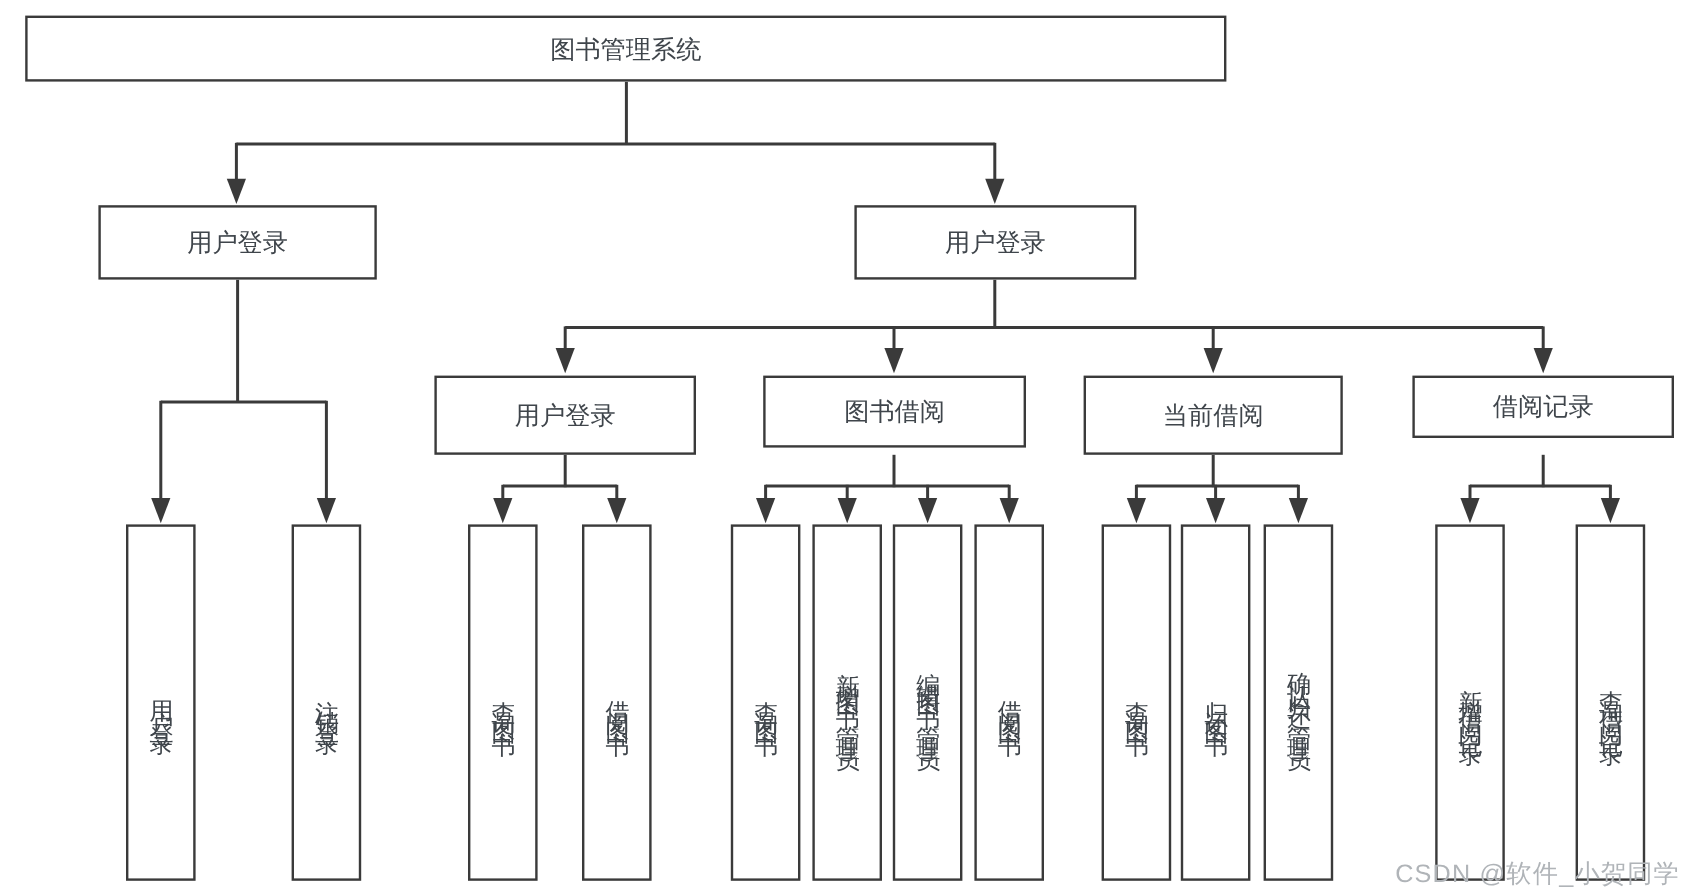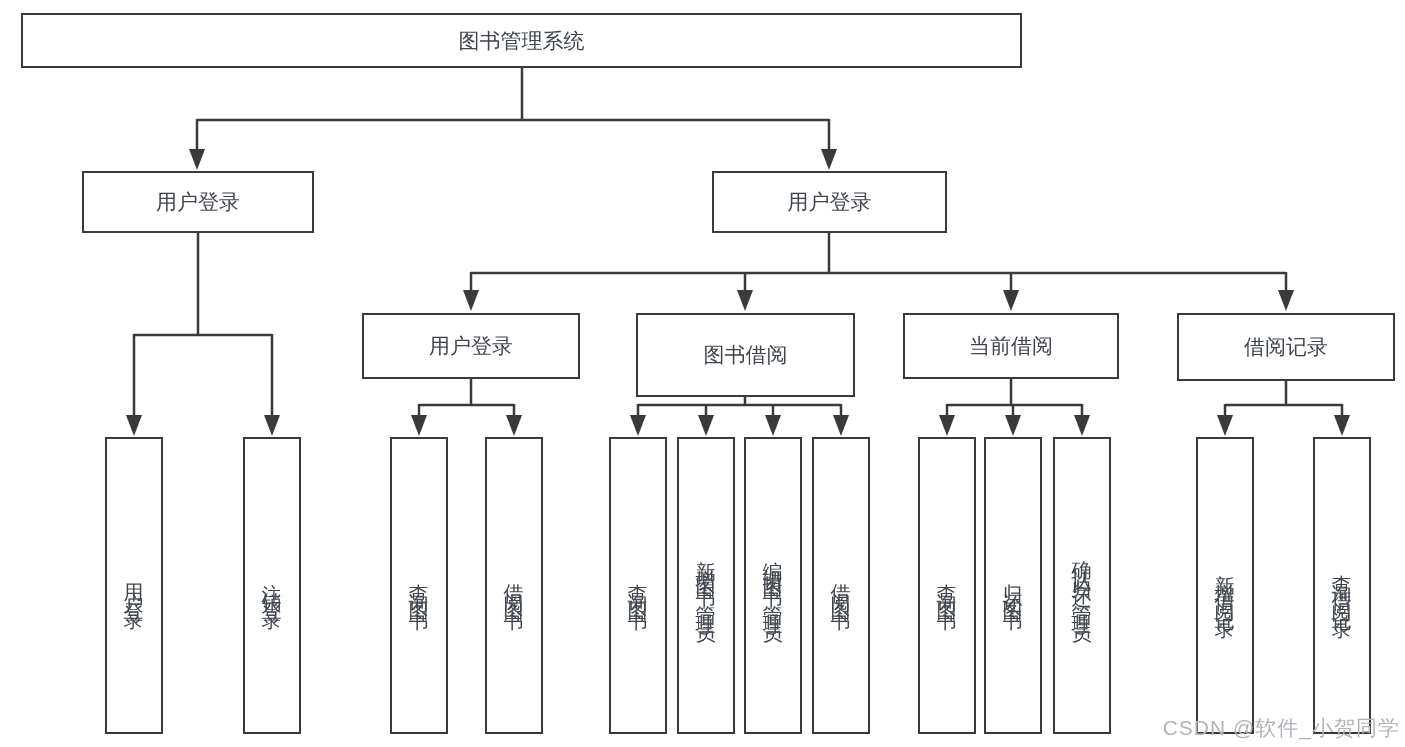--- a/index.html
+++ b/index.html
@@ -132,23 +132,23 @@
       <path class="arrow" d="M1334,415 L1350,415 L1342,436 Z"></path>
     </g>
   </svg>
 
   <div class="box" style="left:21px; top:13px; width:1001px; height:55px;">图书管理系统</div>
 
   <div class="box" style="left:82px; top:171px; width:232px; height:62px;">用户登录</div>
   <div class="box" style="left:712px; top:171px; width:235px; height:62px;">用户登录</div>
 
   <div class="box" style="left:362px; top:313px; width:218px; height:66px;">用户登录</div>
-  <div class="box" style="left:636px; top:313px; width:219px; height:84px;">图书借阅</div>
+  <div class="box" style="left:636px; top:313px; width:219px; height:60px;">图书借阅</div>
   <div class="box" style="left:903px; top:313px; width:216px; height:66px;">当前借阅</div>
-  <div class="box" style="left:1177px; top:313px; width:218px; height:68px;">借阅记录</div>
+  <div class="box" style="left:1177px; top:313px; width:218px; height:52px;">借阅记录</div>
 
   <div class="vbox" style="left:105px; top:437px; width:58px; height:297px;">
     <span>用户登录</span>
   </div>
   <div class="vbox" style="left:243px; top:437px; width:58px; height:297px;">
     <span>注销登录</span>
   </div>
 
   <div class="vbox" style="left:390px; top:437px; width:58px; height:297px;">
     <span>查询图书</span>

